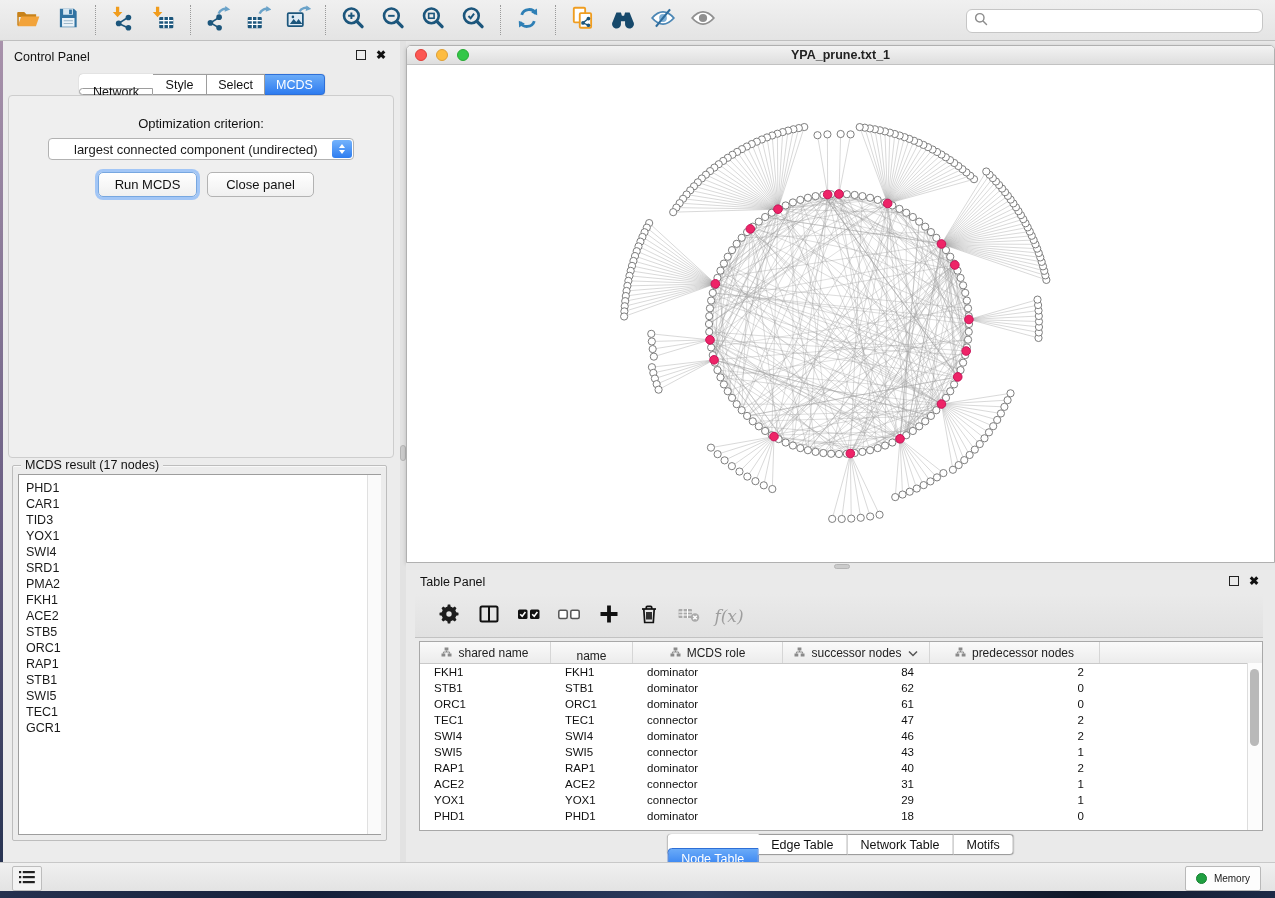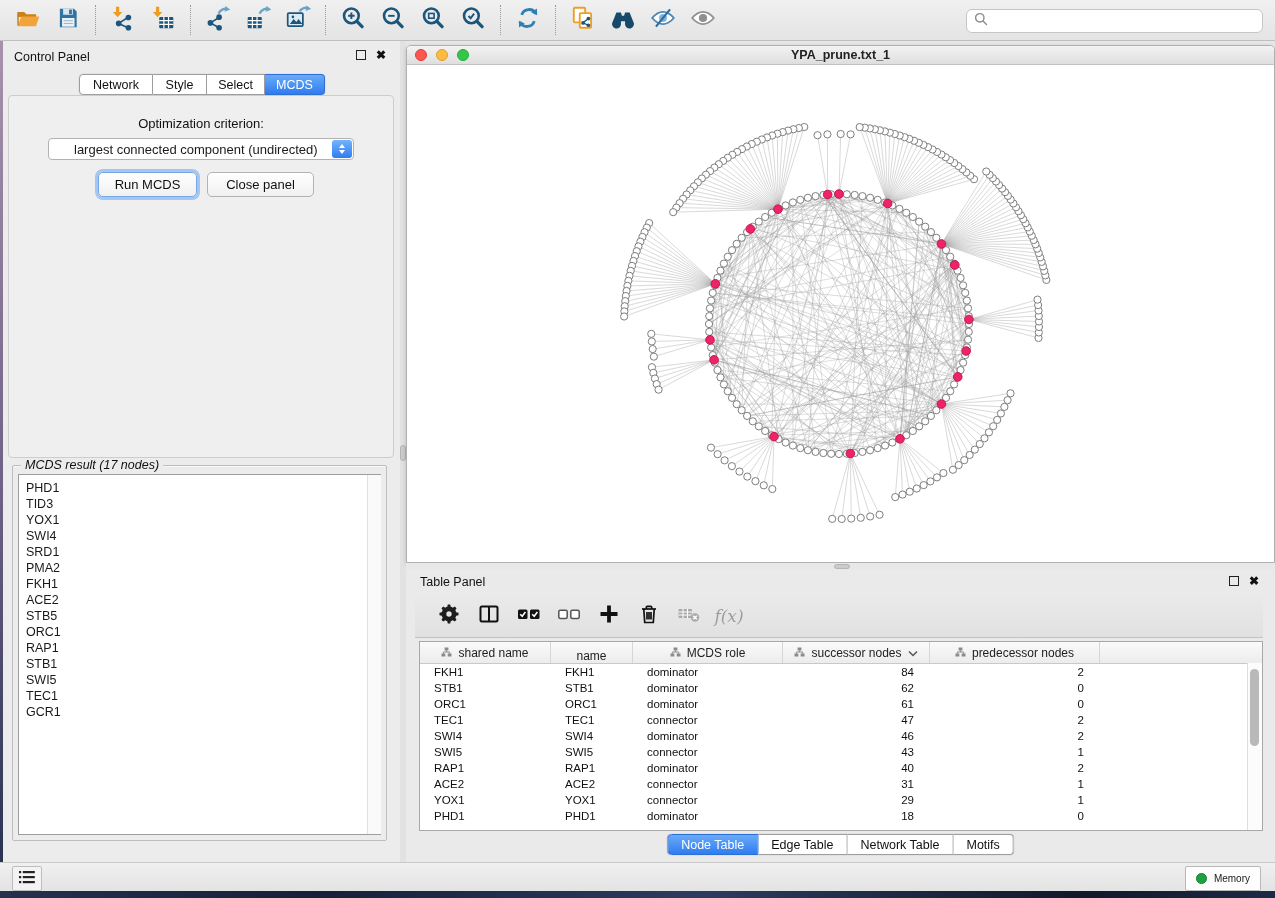--- a/index.html
+++ b/index.html
@@ -22,21 +22,21 @@
   
   .control-panel{position:absolute;left:3px;top:41px;width:397px;height:821px;background:#ececec;}
   .panel-title{position:absolute;left:11px;top:9px;font-size:12.5px;color:#111;}
   .win-btns{position:absolute;top:9px;display:flex;align-items:center;gap:10px;}
   .control-panel .win-btns{right:14px;}
   .win-float{width:8px;height:8px;border:1.5px solid #222;display:inline-block;}
   .win-close{font-size:12px;font-weight:bold;color:#111;line-height:8px;}
   .seg-tabs{display:flex;height:21px;box-shadow:0 0 1px rgba(0,0,0,.35);border-radius:4px;background:#fff;}
   .seg{display:flex;align-items:center;justify-content:center;font-size:12.5px;background:#fff;
        border:1px solid #9d9d9d;border-left-width:0;box-sizing:border-box;color:#111;}
-  .seg:first-child{border-left-width:1px;border-radius:4px 0 0 4px;}
+  .seg:first-child{border-left-width:1px;border-radius:4px 0 0 4px;margin-top:14px;}
   .seg:last-child{border-radius:0 4px 4px 0;}
   .seg.active{background:linear-gradient(#6aabf8,#2e7cf0);border-color:#2e6fd6;color:#fff;}
   .cp-tabs{position:absolute;left:76px;top:33px;}
   .cp-tabs .seg:nth-child(1){width:74px;}
   .cp-tabs .seg:nth-child(2){width:54px;}
   .cp-tabs .seg:nth-child(3){width:58px;}
   .cp-tabs .seg:nth-child(4){width:60px;}
   .cp-body{position:absolute;left:5px;right:6px;top:54px;height:361px;background:#efefef;
            border:1px solid #cdcdcd;border-radius:4px;}
   .opt-label{position:absolute;left:0;right:0;top:20px;text-align:center;font-size:13px;color:#111;}
@@ -48,21 +48,21 @@
                   align-items:center;justify-content:center;gap:2px;}
   .select-stepper .up{width:0;height:0;border-left:3.5px solid transparent;border-right:3.5px solid transparent;border-bottom:4.5px solid #fff;}
   .select-stepper .down{width:0;height:0;border-left:3.5px solid transparent;border-right:3.5px solid transparent;border-top:4.5px solid #fff;}
   .btn{background:linear-gradient(#ffffff,#f0f0f0);border:1px solid #b3b3b3;border-radius:5px;
        font:13px "Liberation Sans",sans-serif;color:#111;display:flex;align-items:center;justify-content:center;}
   .run-btn{position:absolute;left:89px;top:76px;width:97px;height:23px;
            box-shadow:0 0 0 3px rgba(110,170,250,.6);border-color:#77a7e0;}
   .close-btn{position:absolute;left:198px;top:76px;width:105px;height:23px;}
   .result-group{position:absolute;left:9px;right:13px;top:424px;height:374px;
                 border:1px solid #bdbdbd;border-radius:2px;box-shadow:inset 0 1px 0 #f8f8f8;}
-  .result-title{position:absolute;left:8px;top:-8px;background:#ececec;padding:0 4px;font-size:12.5px;color:#111;font-style:italic;}
+  .result-title{position:absolute;left:8px;top:-8px;background:#ececec;padding:0 4px;font-size:12.5px;color:#111;}
   .result-list{position:absolute;left:5px;right:5px;top:8px;bottom:5px;background:#fff;
                border:1px solid #9d9d9d;overflow:hidden;font-size:12.5px;line-height:16px;padding:5px 0 0 7px;box-sizing:border-box;}
   .result-scroll{position:absolute;right:0;top:0;bottom:0;width:13px;background:#fafafa;border-left:1px solid #e0e0e0;}
   .result-item{height:16px;}
   
   .v-splitter{position:absolute;left:400px;top:41px;width:6px;height:821px;background:#e2e2e2;}
   .v-splitter .grip{position:absolute;left:0px;top:404px;width:6px;height:16px;background:#cbcbcb;border:1px solid #b5b5b5;border-radius:3px;box-sizing:border-box;}
   .h-splitter{position:absolute;left:406px;top:563px;width:869px;height:7px;background:#e8e8e8;}
   .h-splitter .grip{position:absolute;left:428px;top:1px;width:16px;height:5px;background:#cbcbcb;border:1px solid #b5b5b5;border-radius:3px;box-sizing:border-box;}
   
@@ -286,20 +286,21 @@
             <span class="down"></span>
           </span>
       </div>
       <div class="btn run-btn">Run MCDS</div>
       <div class="btn close-btn">Close panel</div>
     </div>
     <div class="result-group">
       <div class="result-title">MCDS result (17 nodes)</div>
       <div class="result-list">
           <div class="result-item">PHD1</div>
+          <div class="result-item">CAR1</div>
           <div class="result-item">TID3</div>
           <div class="result-item">YOX1</div>
           <div class="result-item">SWI4</div>
           <div class="result-item">SRD1</div>
           <div class="result-item">PMA2</div>
           <div class="result-item">FKH1</div>
           <div class="result-item">ACE2</div>
           <div class="result-item">STB5</div>
           <div class="result-item">ORC1</div>
           <div class="result-item">RAP1</div>

